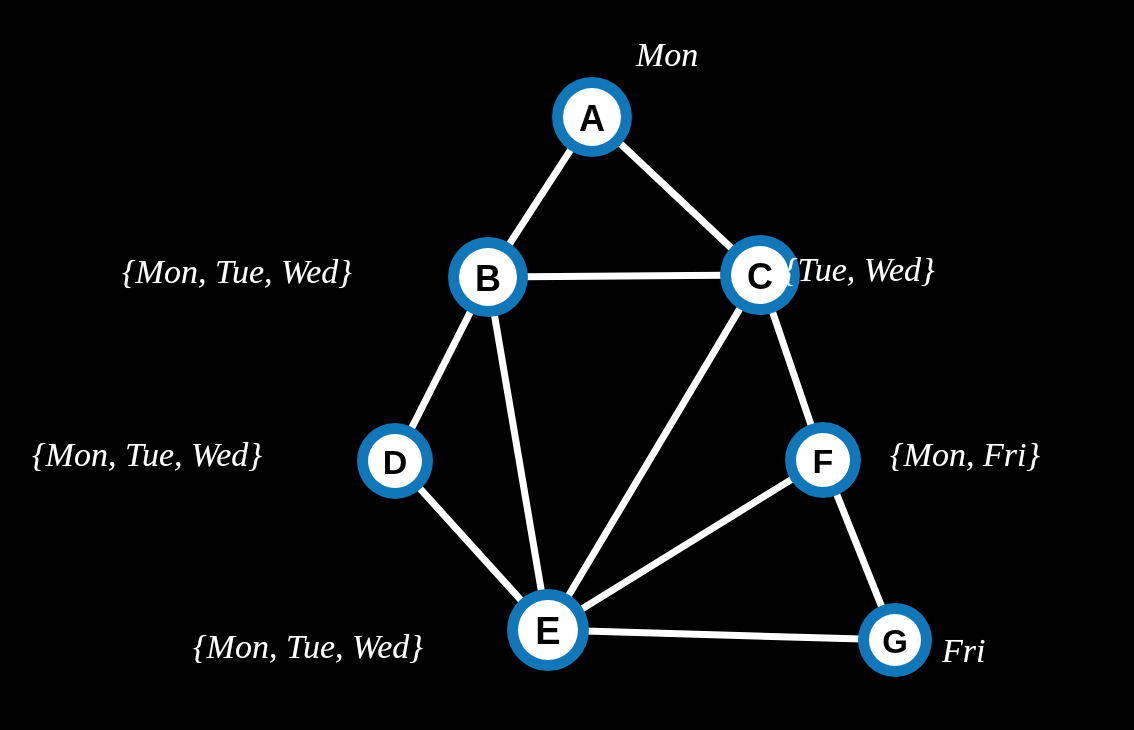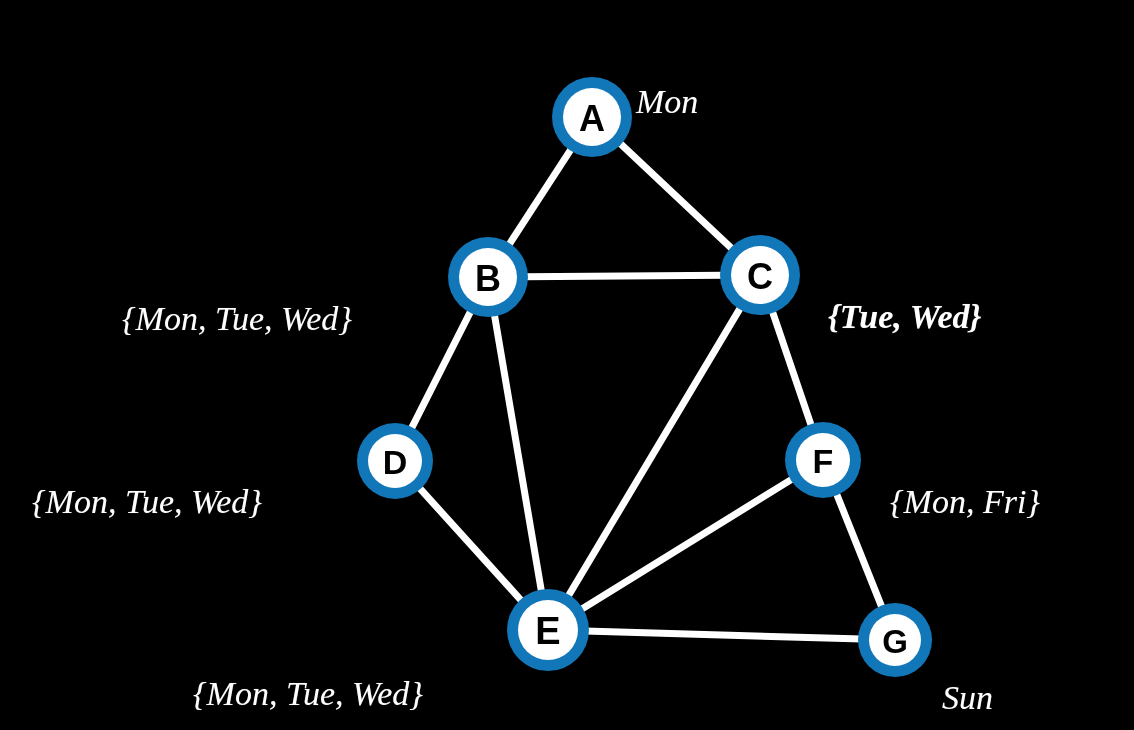--- a/index.html
+++ b/index.html
@@ -42,21 +42,20 @@
   }
   .domain-label {
     position: absolute;
     color: #ffffff;
     font-family: "Liberation Serif", "DejaVu Serif", serif;
     font-style: italic;
     font-size: 34px;
     white-space: nowrap;
     line-height: 1;
     text-shadow: 0 0 1px rgba(255,255,255,0.35);
-    margin-top: 47px;
   }
 </style>
 </head>
 <body>
 
 <div id="canvas">
 
   <svg id="graph-svg" viewBox="0 0 1134 730">
     <g id="edges-group">
         <line x1="572.3804193785651" y1="147.18397018682293" x2="507.6195806214349" y2="246.81602981317707" class="edge-line"></line>
@@ -106,20 +105,20 @@
           <circle cx="895" cy="640" r="37" class="node-outer" fill="#1277b8"></circle>
           <circle cx="895" cy="640" r="26" class="node-inner" fill="#ffffff"></circle>
           <text x="895" y="641" class="node-letter" font-size="33" fill="#000000">G</text>
         </g>
       </g>
   </svg>
 
   <div id="labels-layer">
       <div class="domain-label" style="left: 636px; top: 38px;">Mon</div>
       <div class="domain-label" style="left: 122px; top: 255px;">{Mon, Tue, Wed}</div>
-      <div class="domain-label" style="left: 828px; top: 253px; font-weight: bold;">{Tue, Wed}</div>
+      <div class="domain-label" style="left: 784px; top: 253px;">{Tue, Wed}</div>
       <div class="domain-label" style="left: 32px; top: 438px;">{Mon, Tue, Wed}</div>
       <div class="domain-label" style="left: 890px; top: 438px;">{Mon, Fri}</div>
       <div class="domain-label" style="left: 193px; top: 630px;">{Mon, Tue, Wed}</div>
-      <div class="domain-label" style="left: 942px; top: 634px;">Sun</div>
+      <div class="domain-label" style="left: 942px; top: 634px;">Fri</div>
     </div>
 
 </div>
 
 </body></html>

